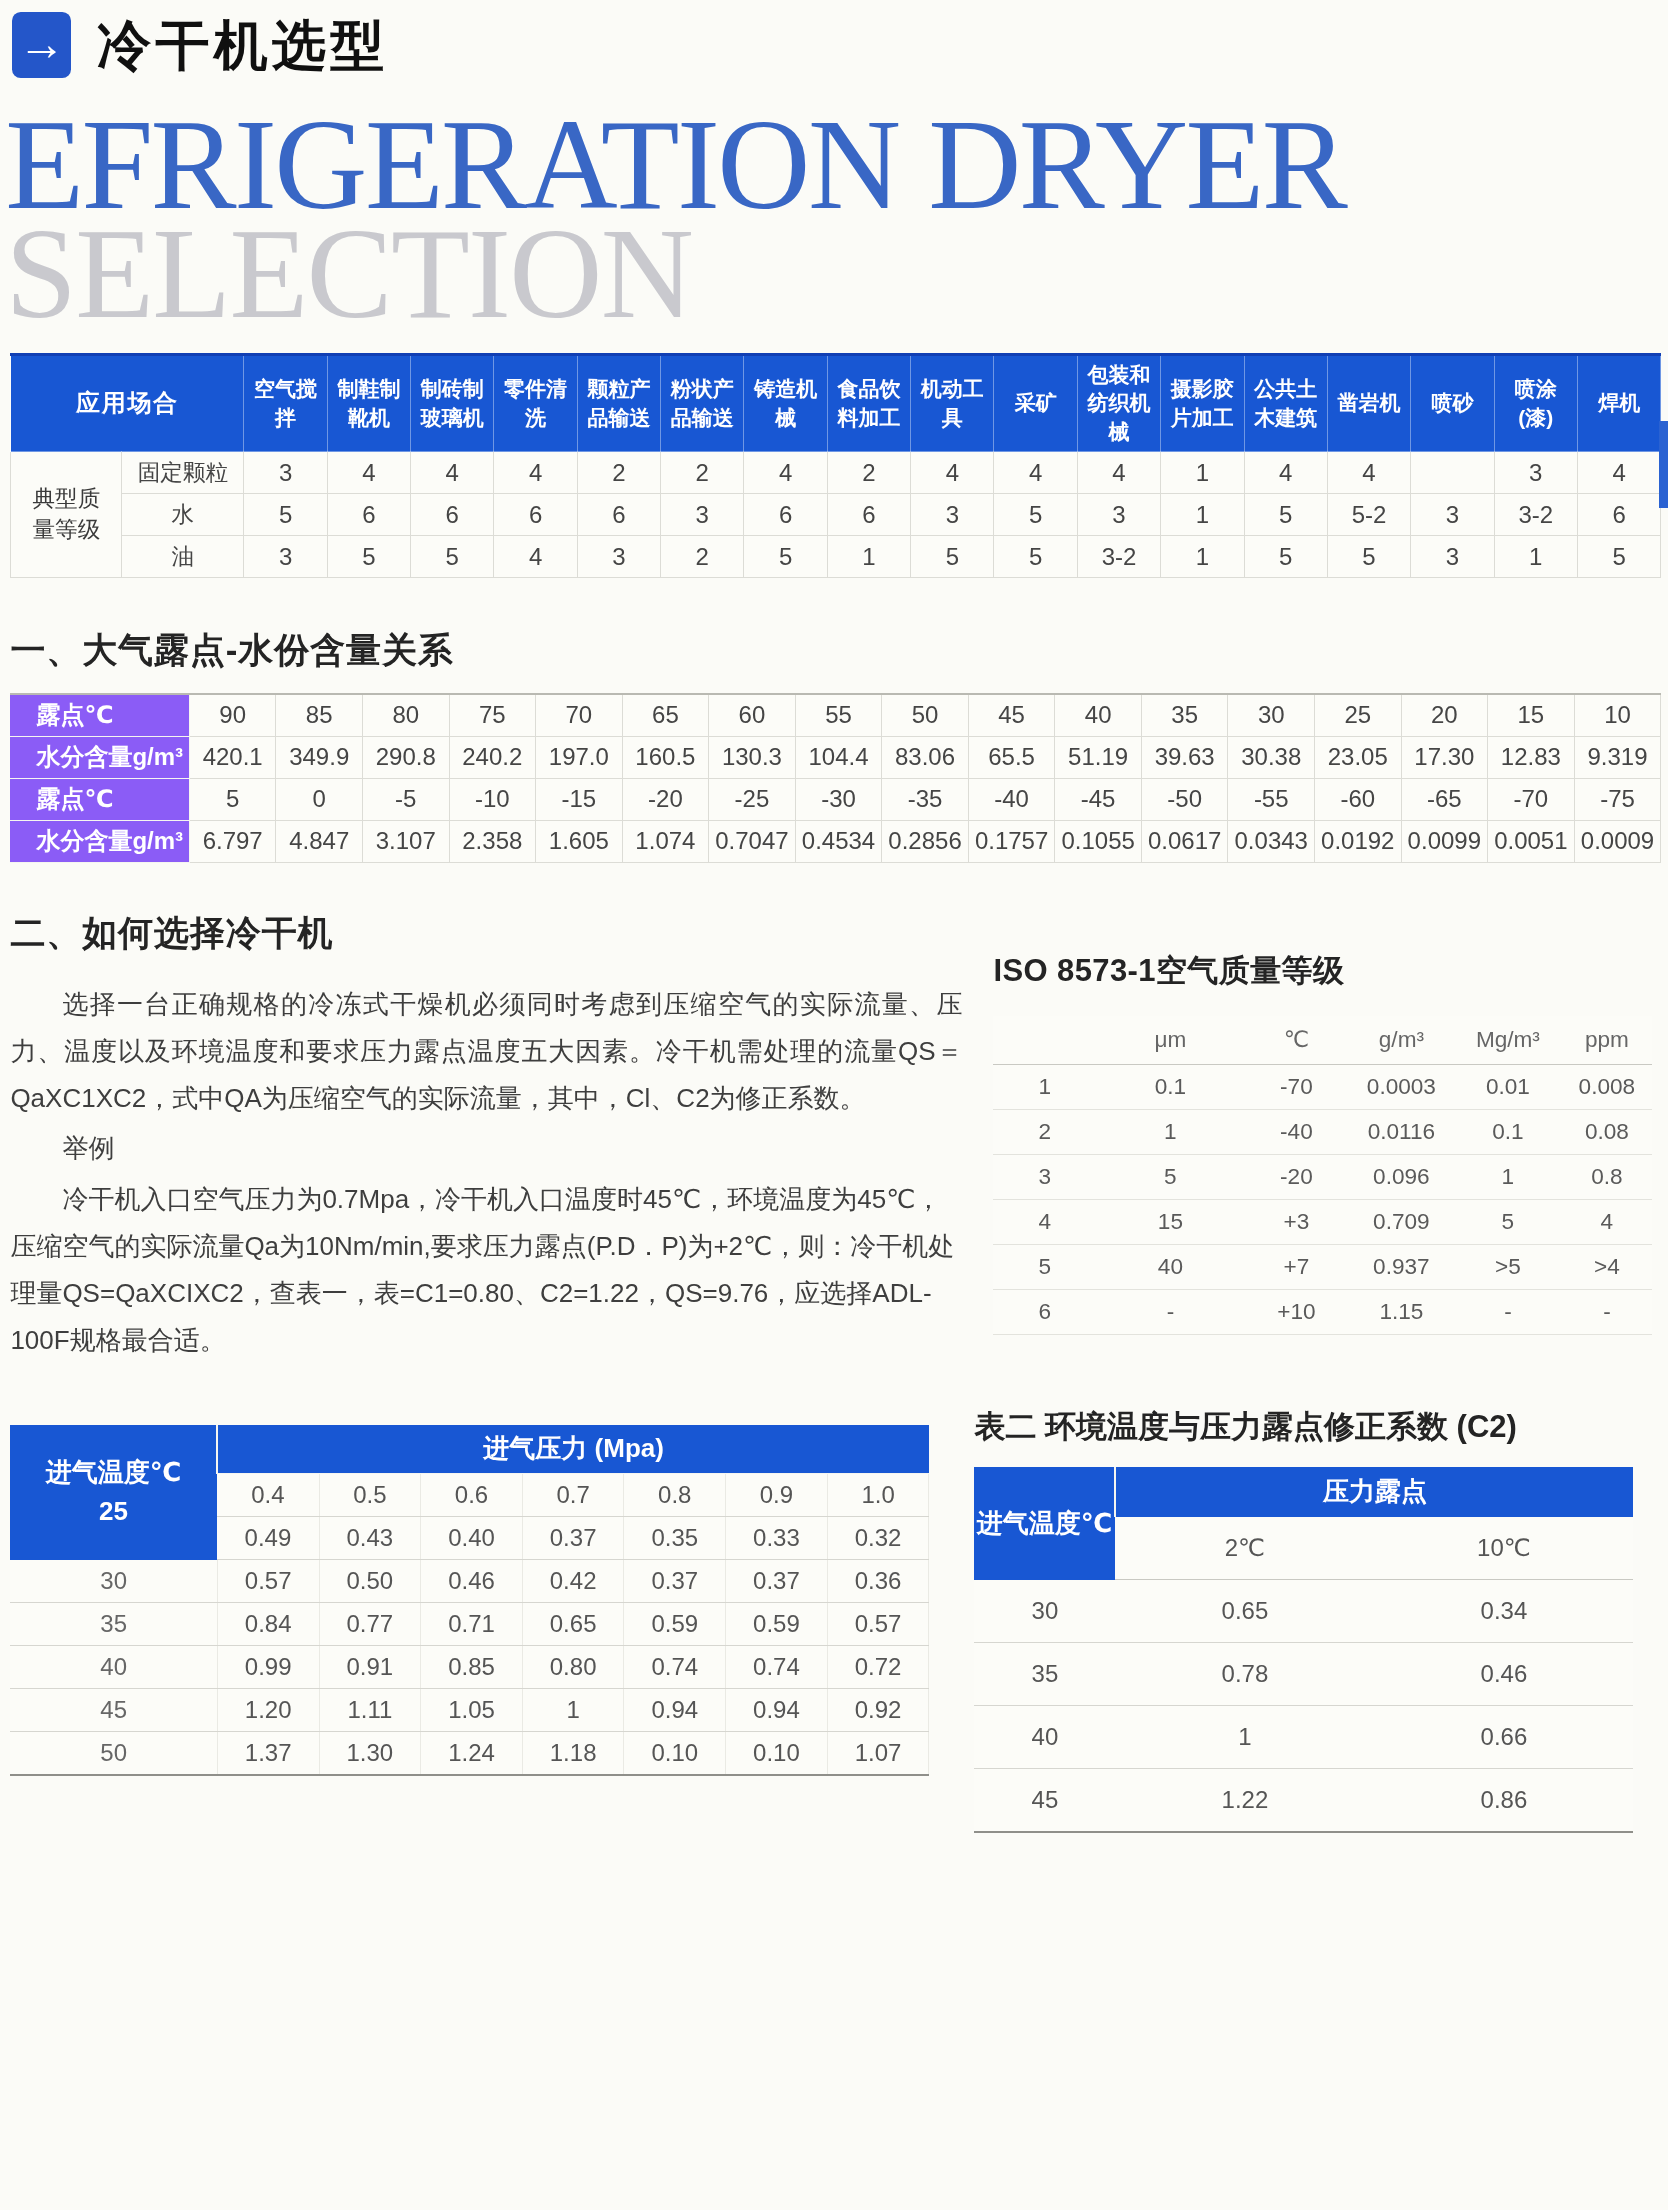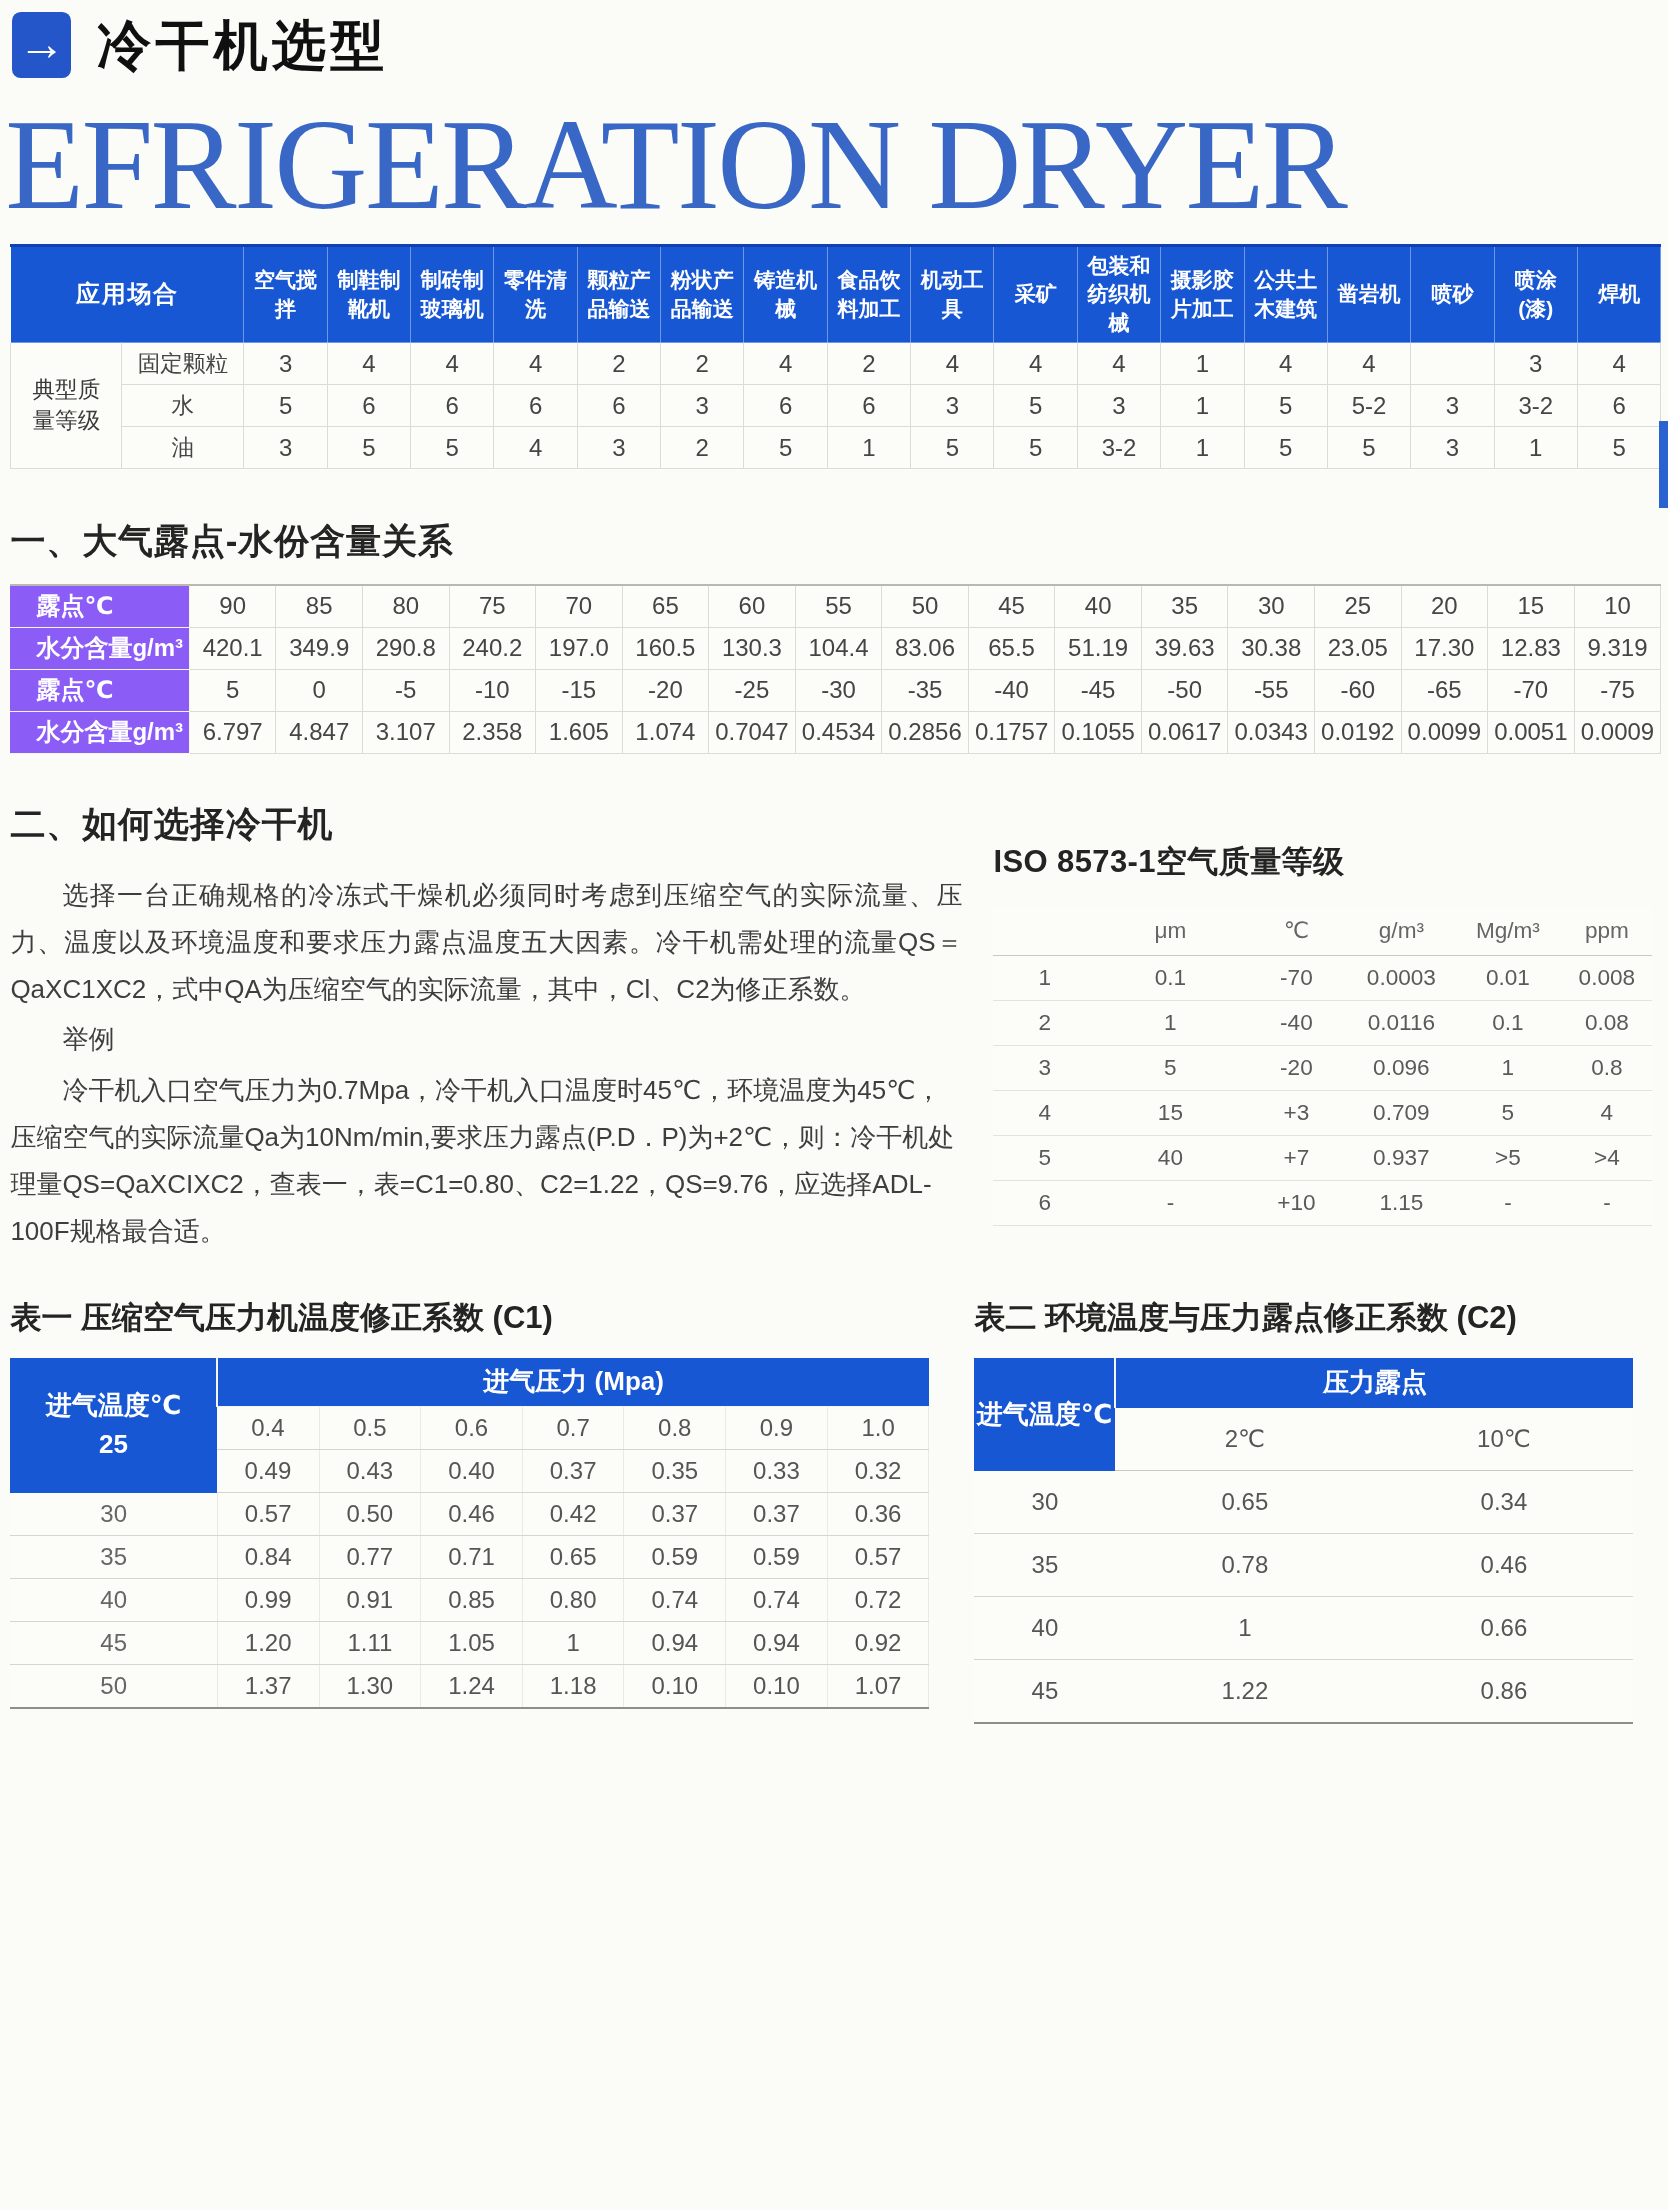--- a/index.html
+++ b/index.html
@@ -82,20 +82,21 @@
 
   <div class="side-strip"></div>
 
   <div class="hdr">
     <div class="hdr-icon">
         <span>→</span>
       </div>
     <div class="hdr-title">冷干机选型</div>
   </div>
   <div class="title-en">EFRIGERATION DRYER</div>
+  <div class="title-en2">SELECTION</div>
 
 
   <table class="gbt">
     <colgroup>
       <col style="width:111px">
         <col style="width:122px">
       <col>
         <col>
         <col>
         <col>
@@ -383,21 +384,20 @@
               <td>-</td>
               <td>-</td>
             </tr>
           </tbody>
       </table>
     </div>
   </div>
 
   <div class="bott">
     <div class="bot-l">
-      <h2 class="h-tbl">表一  压缩空气压力机温度修正系数 (C1)</h2>
       <table class="c1t">
         <colgroup>
           <col style="width:207px">
             <col>
             <col>
             <col>
             <col>
             <col>
             <col>
             <col>

